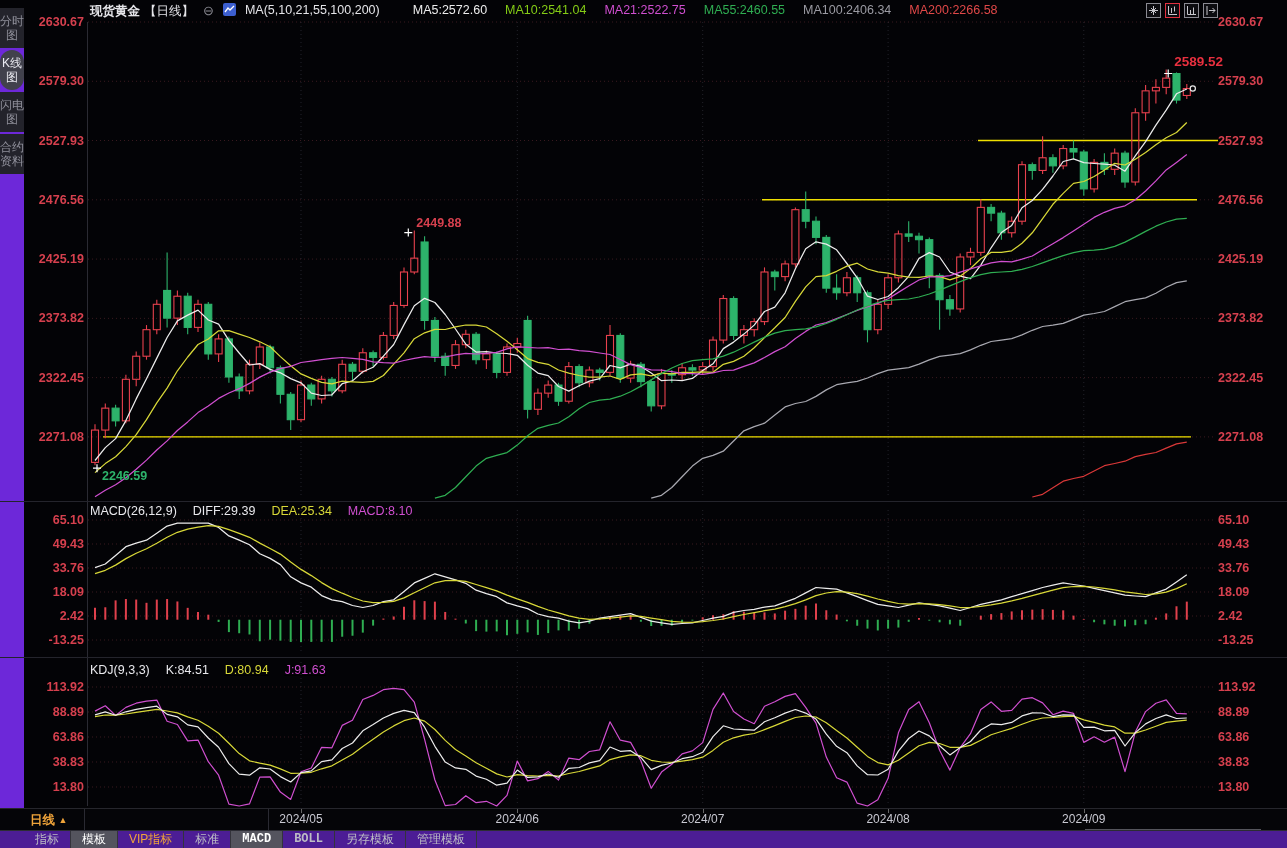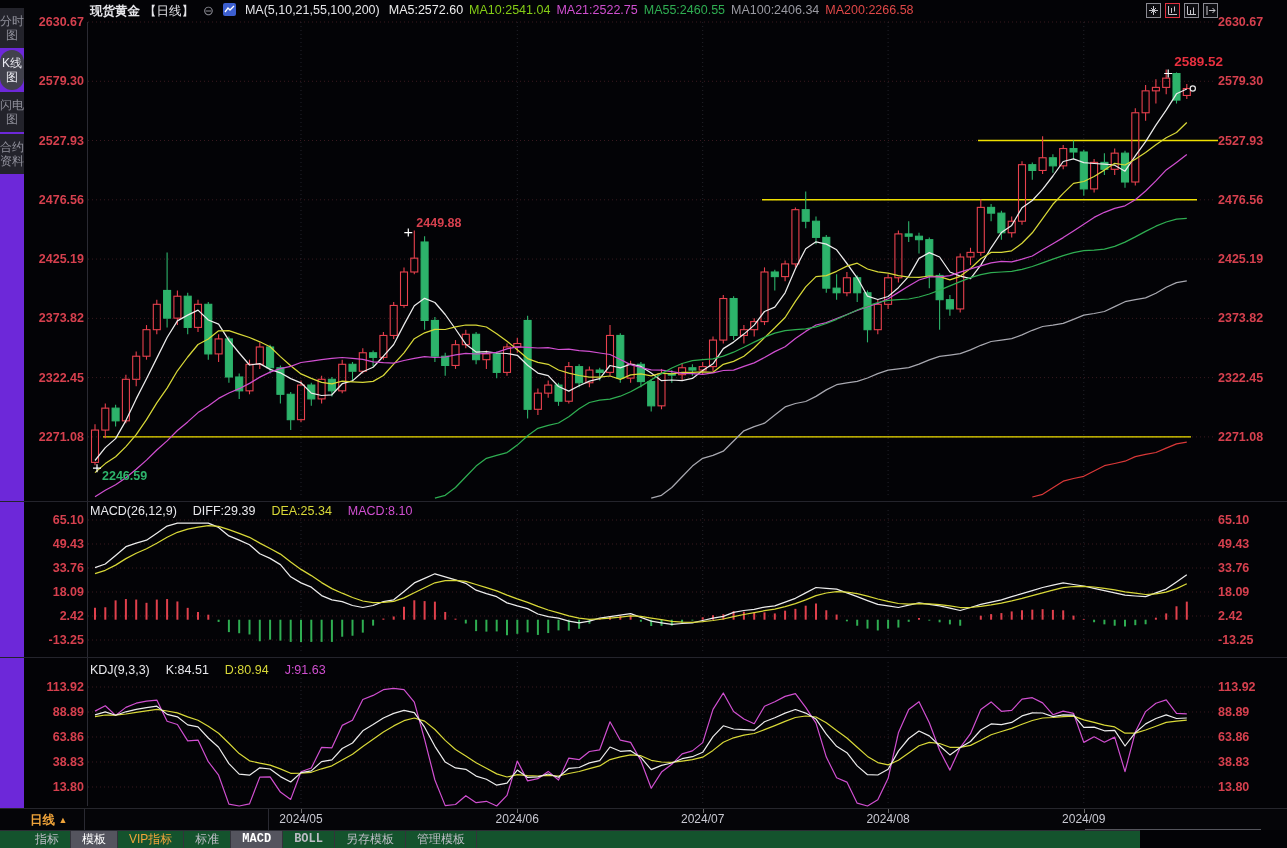--- a/index.html
+++ b/index.html
@@ -35,21 +35,21 @@
   .hline{position:absolute;height:1px;background:#24242c;}
   
   .daterow{position:absolute;left:0;top:808px;width:1287px;height:22px;background:#050508;
            border-top:1px solid #26262c;box-sizing:border-box;}
   .period-cell{position:absolute;left:30px;top:3px;font-size:12.5px;font-weight:700;color:#f0a43a;cursor:pointer;}
   .period-cell .arr{font-size:9px;vertical-align:1px;}
   .datelabel{position:absolute;top:3px;width:70px;margin-left:-35px;text-align:center;
              font-size:12px;color:#c9c9d2;}
   .tick{position:absolute;top:0;width:1px;height:4px;background:#666;}
   .scrollind{position:absolute;top:20px;left:1085px;width:176px;height:1px;background:#55555c;}
-  .tabrow{position:absolute;left:0;top:830px;width:1140px;height:18px;background:#14532d;
+  .tabrow{position:absolute;left:0;top:830px;width:1287px;height:18px;background:#4c1d95;
           border-top:1px solid #2c2c34;display:flex;box-sizing:border-box;padding-left:24px;}
   .tab{padding:0 11px;font-size:12px;line-height:17px;color:#bcbcc4;border-right:1px solid #33333b;
        cursor:pointer;white-space:nowrap;}
   .tab.sel{background:#54545e;color:#ffffff;}
   .tab.vip{color:#f0a43a;}
   .tab.mono{font-family:"Liberation Mono",monospace;font-weight:700;}
 </style>
 </head>
 <body>
 
@@ -65,21 +65,21 @@
   <header class="chart-header">
     <span style="font-weight:700;">现货黄金</span>
     <span style="margin-left:-5px;">【日线】</span>
     <span class="dim">⊖</span>
     <span class="ma-chip">
       <svg width="11" height="11">
           <polyline points="1,8 4,4 6,6 10,2" fill="none" stroke="#fff" stroke-width="1.3"></polyline>
         </svg>
     </span>
     <span>MA(5,10,21,55,100,200)</span>
-    <span id="ma-values" style="display:flex;gap:6px;">
+    <span id="ma-values" style="display:flex;gap:18px;margin-left:24px;">
         <span style="color: rgb(236, 236, 236);">MA5:2572.60</span>
         <span style="color: #84cc16;">MA10:2541.04</span>
         <span style="color: rgb(208, 79, 208);">MA21:2522.75</span>
         <span style="color: rgb(47, 174, 82);">MA55:2460.55</span>
         <span style="color: rgb(154, 154, 162);">MA100:2406.34</span>
         <span style="color: rgb(224, 72, 72);">MA200:2266.58</span>
       </span>
   </header>
 
   <div class="toolbar" id="toolbar">

